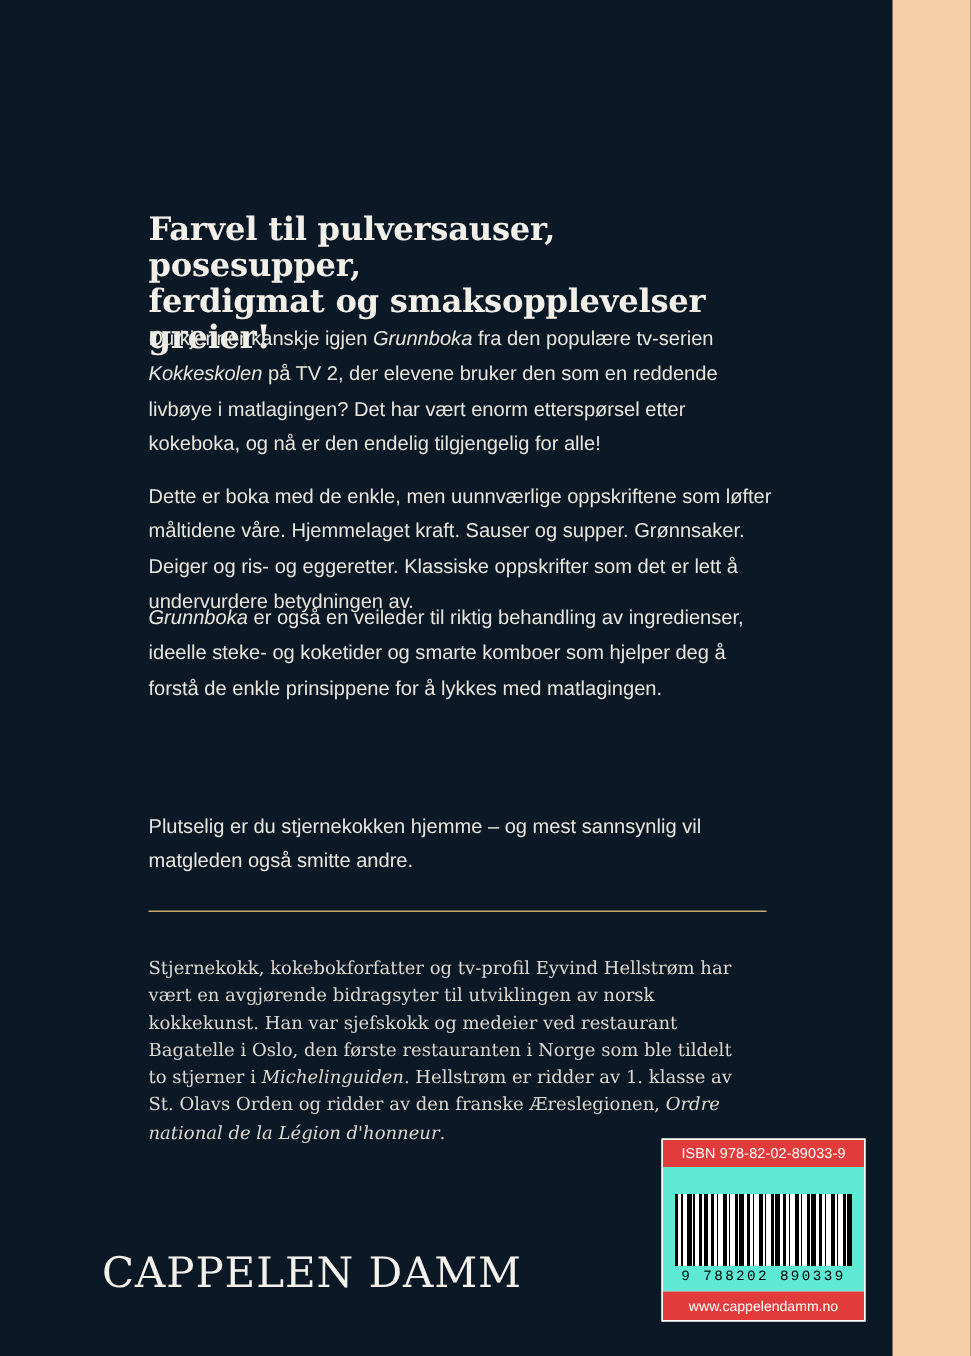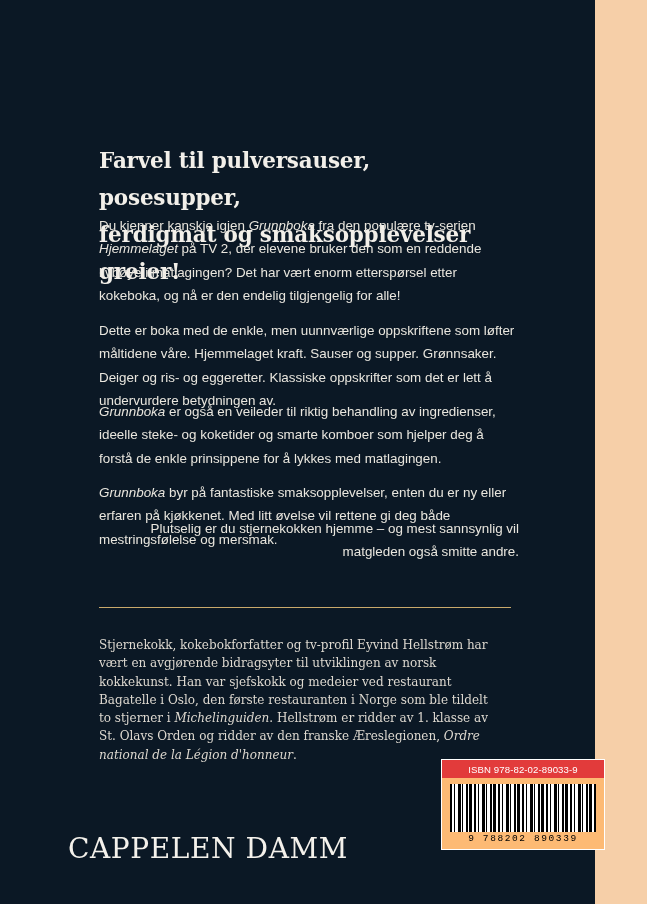--- a/index.html
+++ b/index.html
@@ -37,21 +37,21 @@
   }
   .headline {
     position: absolute;
     left: 99px;
     top: 142px;
     width: 420px;
     color: #f2efe9;
     font-family: "DejaVu Serif", serif;
     font-weight: bold;
     font-size: 21.5px;
-    line-height: 37px;
+    line-height: 24px;
     letter-spacing: -0.2px;
   }
   .body-block {
     position: absolute;
     left: 99px;
     width: 420px;
     color: #e9e6de;
     font-family: "Liberation Sans", sans-serif;
     font-size: 13.4px;
     line-height: 23.3px;
@@ -87,37 +87,37 @@
     top: 832px;
     color: #f4f1eb;
     font-family: "DejaVu Serif", serif;
     font-size: 28px;
     letter-spacing: 0.6px;
   }
   .isbn-box {
     position: absolute;
     left: 441px;
     top: 759px;
-    width: 164px;
+    width: 136px;
     background: #ffffff;
     border: 1px solid #ffffff;
     box-sizing: border-box;
   }
   .isbn-top {
     background: #e23b3b;
     color: #ffffff;
     font-family: "Liberation Sans", sans-serif;
     font-size: 9.6px;
     text-align: center;
     padding: 4px 0 3px 0;
     letter-spacing: 0.1px;
   }
   .barcode-area {
-    background: #fdba74;
-    padding: 6px 8px 2px 8px;
+    background: #5eead4;
+    padding: 18px 8px 2px 8px;
   }
   .barcode {
     height: 48px;
     width: 100%;
     background-image: repeating-linear-gradient(
       to right,
       #000 0px, #000 2px, #fff 2px, #fff 4px,
       #000 4px, #000 5px, #fff 5px, #fff 8px,
       #000 8px, #000 11px, #fff 11px, #fff 12px,
       #000 12px, #000 13px, #fff 13px, #fff 16px,
@@ -150,47 +150,45 @@
   <div class="spine-strip"></div>
 
   <div class="content">
 
     <div class="headline">
       <div>Farvel til pulversauser, posesupper,</div>
       <div>ferdigmat og smaksopplevelser greier!</div>
     </div>
 
     <div class="body-block" style="top:214px;">
-      <p>Du kjenner kanskje igjen <em>Grunnboka</em> fra den populære tv-serien <em>Hjemmelaget</em> på TV 2, der elevene bruker den som en reddende livbøye i matlagingen? Det har vært enorm etterspørsel etter kokeboka, og nå er den endelig tilgjengelig for alle!</p>
+      <p>Du kjenner kanskje igjen <em>Grunnboka</em> fra den populære tv-serien <em>Kokkeskolen</em> på TV 2, der elevene bruker den som en reddende livbøye i matlagingen? Det har vært enorm etterspørsel etter kokeboka, og nå er den endelig tilgjengelig for alle!</p>
     </div>
 
     <div class="body-block" style="top:400px;">
       <p><em>Grunnboka</em> er også en veileder til riktig behandling av ingredienser, ideelle steke- og koketider og smarte komboer som hjelper deg å forstå de enkle prinsippene for å lykkes med matlagingen.</p>
     </div>
 
     <div class="body-block" style="top:319px;">
       <p>Dette er boka med de enkle, men uunnværlige oppskriftene som løfter måltidene våre. Hjemmelaget kraft. Sauser og supper. Grønnsaker. Deiger og ris- og eggeretter. Klassiske oppskrifter som det er lett å undervurdere betydningen av.</p>
     </div>
 
-    <div class="body-block" style="top:481px;">
-      <p><em>Grunnboka</em> byr på fantastiske smaksopplevelser, enten du er ny eller erfaren på kjøkkenet. Med litt øvelse vil rettene gi deg både mestringsfølelse og mersmak.</p>
-    </div>
 
-    <div class="body-block" style="top:517px;text-align:right;">
+    <div class="body-block" style="top:539px;">
       <p>Plutselig er du stjernekokken hjemme – og mest sannsynlig vil matgleden også smitte andre.</p>
     </div>
 
     <div class="rule"></div>
 
     <div class="bio">Stjernekokk, kokebokforfatter og tv-profil Eyvind Hellstrøm har vært en avgjørende bidragsyter til utviklingen av norsk kokkekunst. Han var sjefskokk og medeier ved restaurant Bagatelle i Oslo, den første restauranten i Norge som ble tildelt to stjerner i <em>Michelinguiden</em>. Hellstrøm er ridder av 1. klasse av St. Olavs Orden og ridder av den franske Æreslegionen, <em>Ordre national de la Légion d'honneur</em>.</div>
 
     <div class="publisher">CAPPELEN DAMM</div>
 
     <div class="isbn-box">
       <div class="isbn-top">ISBN 978-82-02-89033-9</div>
       <div class="barcode-area">
         <div class="barcode"></div>
         <div class="barcode-digits">9  788202  890339</div>
       </div>
+      <div class="isbn-bottom">www.cappelendamm.no</div>
     </div>
 
   </div>
 </div>
 
 </body></html>

